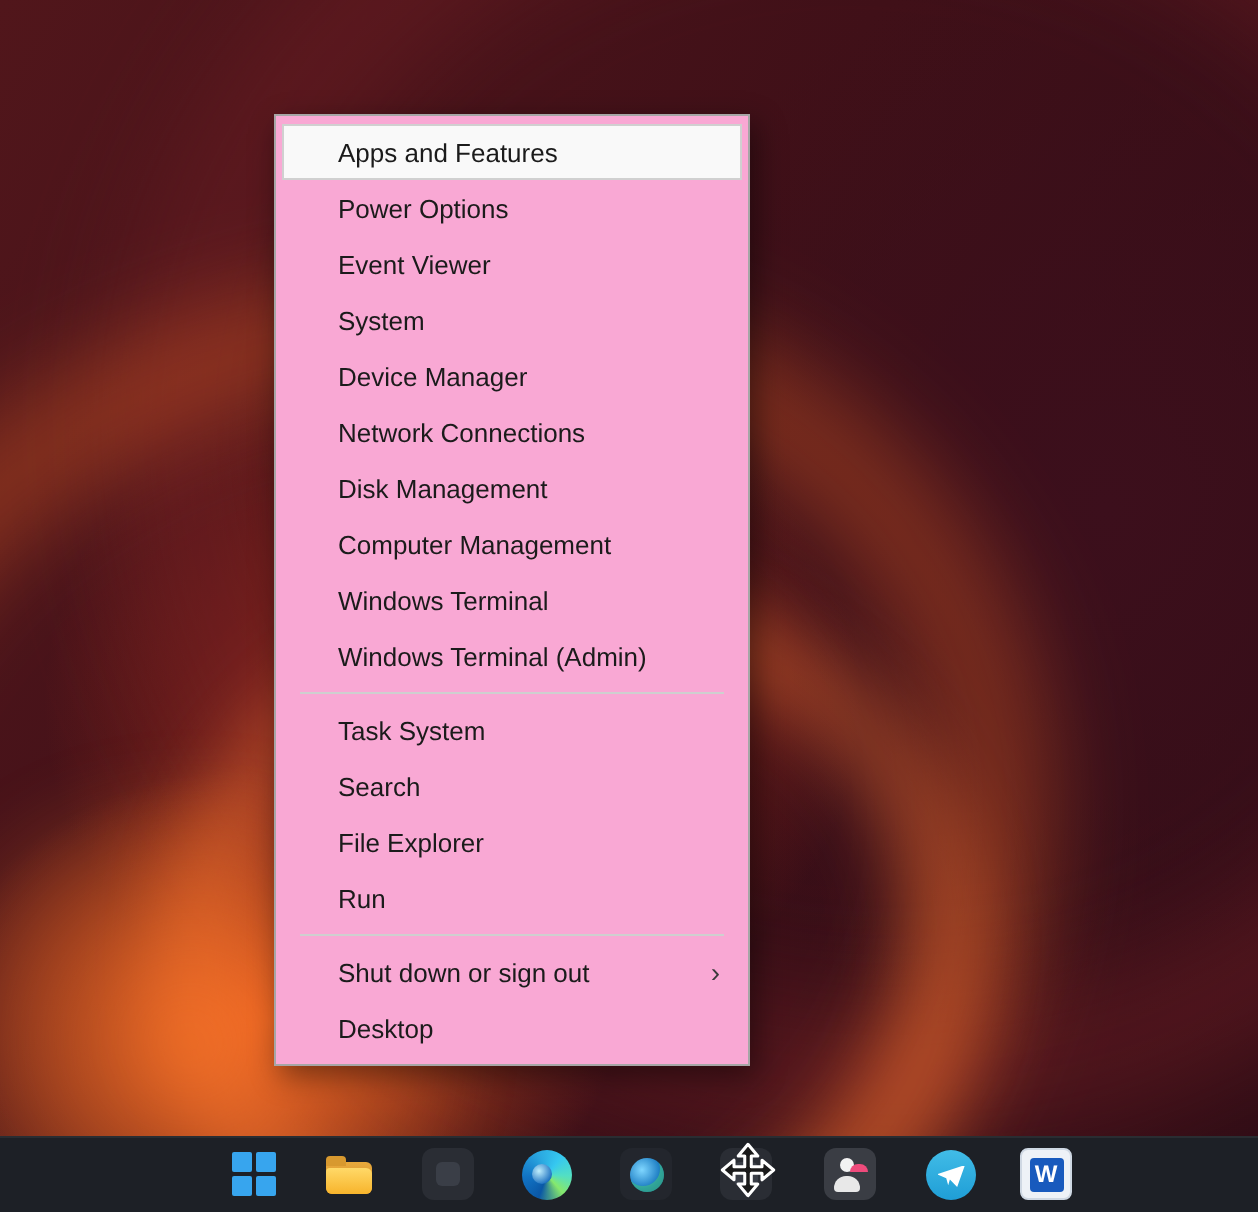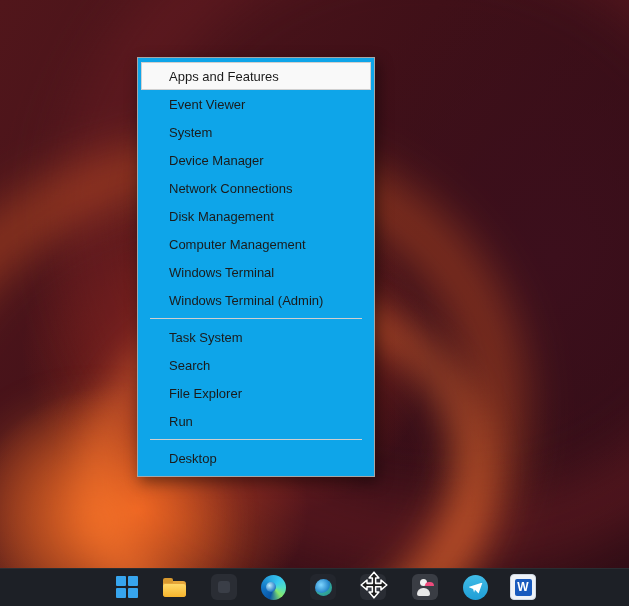--- a/index.html
+++ b/index.html
@@ -22,21 +22,21 @@
   .ring{position:absolute;border-radius:50%;pointer-events:none;}
   .ring1{left:-140px;top:140px;width:560px;height:470px;border:55px solid rgba(233,96,38,.38);filter:blur(22px);transform:rotate(-18deg);}
   .ring2{left:60px;top:-120px;width:620px;height:560px;border:65px solid rgba(110,30,35,.55);filter:blur(28px);transform:rotate(10deg);}
   .ring3{left:80px;top:290px;width:340px;height:300px;border:36px solid rgba(255,120,50,.45);filter:blur(18px);transform:rotate(-8deg);}
   .glow{position:absolute;left:-70px;bottom:-50px;width:330px;height:270px;border-radius:50%;
         background:radial-gradient(circle, rgba(255,122,40,.65) 0%, rgba(255,122,40,0) 70%);filter:blur(12px);}
 
   
   .winx-menu{
     position:absolute;left:137px;top:57px;width:238px;box-sizing:border-box;
-    background:#0ea5e9;border:1px solid #a6a6a6;
+    background:#f9a8d4;border:1px solid #a6a6a6;
     box-shadow:3px 5px 14px rgba(0,0,0,.45);
     padding:4px 3px;z-index:5;
   }
   .menu-item{
     height:28px;display:flex;align-items:center;box-sizing:border-box;
     padding:0 9px 0 27px;font-size:13px;color:#1b1b1b;
     border:1px solid transparent;cursor:default;white-space:nowrap;
   }
   .menu-item.highlighted{background:#f9f9f9;border-color:#d0d0d0;}
   .menu-label{flex:1;overflow:hidden;text-overflow:ellipsis;}
@@ -108,20 +108,23 @@
     <div class="ring ring1"></div>
     <div class="ring ring3"></div>
     <div class="glow"></div>
   </div>
 
   <div class="winx-menu">
       <div class="menu-item highlighted">
         <span class="menu-label">Apps and Features</span>
       </div>
       <div class="menu-item">
+        <span class="menu-label">Power Options</span>
+      </div>
+      <div class="menu-item">
         <span class="menu-label">Event Viewer</span>
       </div>
       <div class="menu-item">
         <span class="menu-label">System</span>
       </div>
       <div class="menu-item">
         <span class="menu-label">Device Manager</span>
       </div>
       <div class="menu-item">
         <span class="menu-label">Network Connections</span>
@@ -145,20 +148,24 @@
       <div class="menu-item">
         <span class="menu-label">Search</span>
       </div>
       <div class="menu-item">
         <span class="menu-label">File Explorer</span>
       </div>
       <div class="menu-item">
         <span class="menu-label">Run</span>
       </div>
       <div class="menu-separator"></div>
+      <div class="menu-item">
+        <span class="menu-label">Shut down or sign out</span>
+        <span class="submenu-arrow">›</span>
+      </div>
       <div class="menu-item">
         <span class="menu-label">Desktop</span>
       </div>
     </div>
 
   <div class="taskbar">
     <div class="tb-icon" style="left:114px;">
       <div class="start-grid">
           <span></span>
           <span></span>

